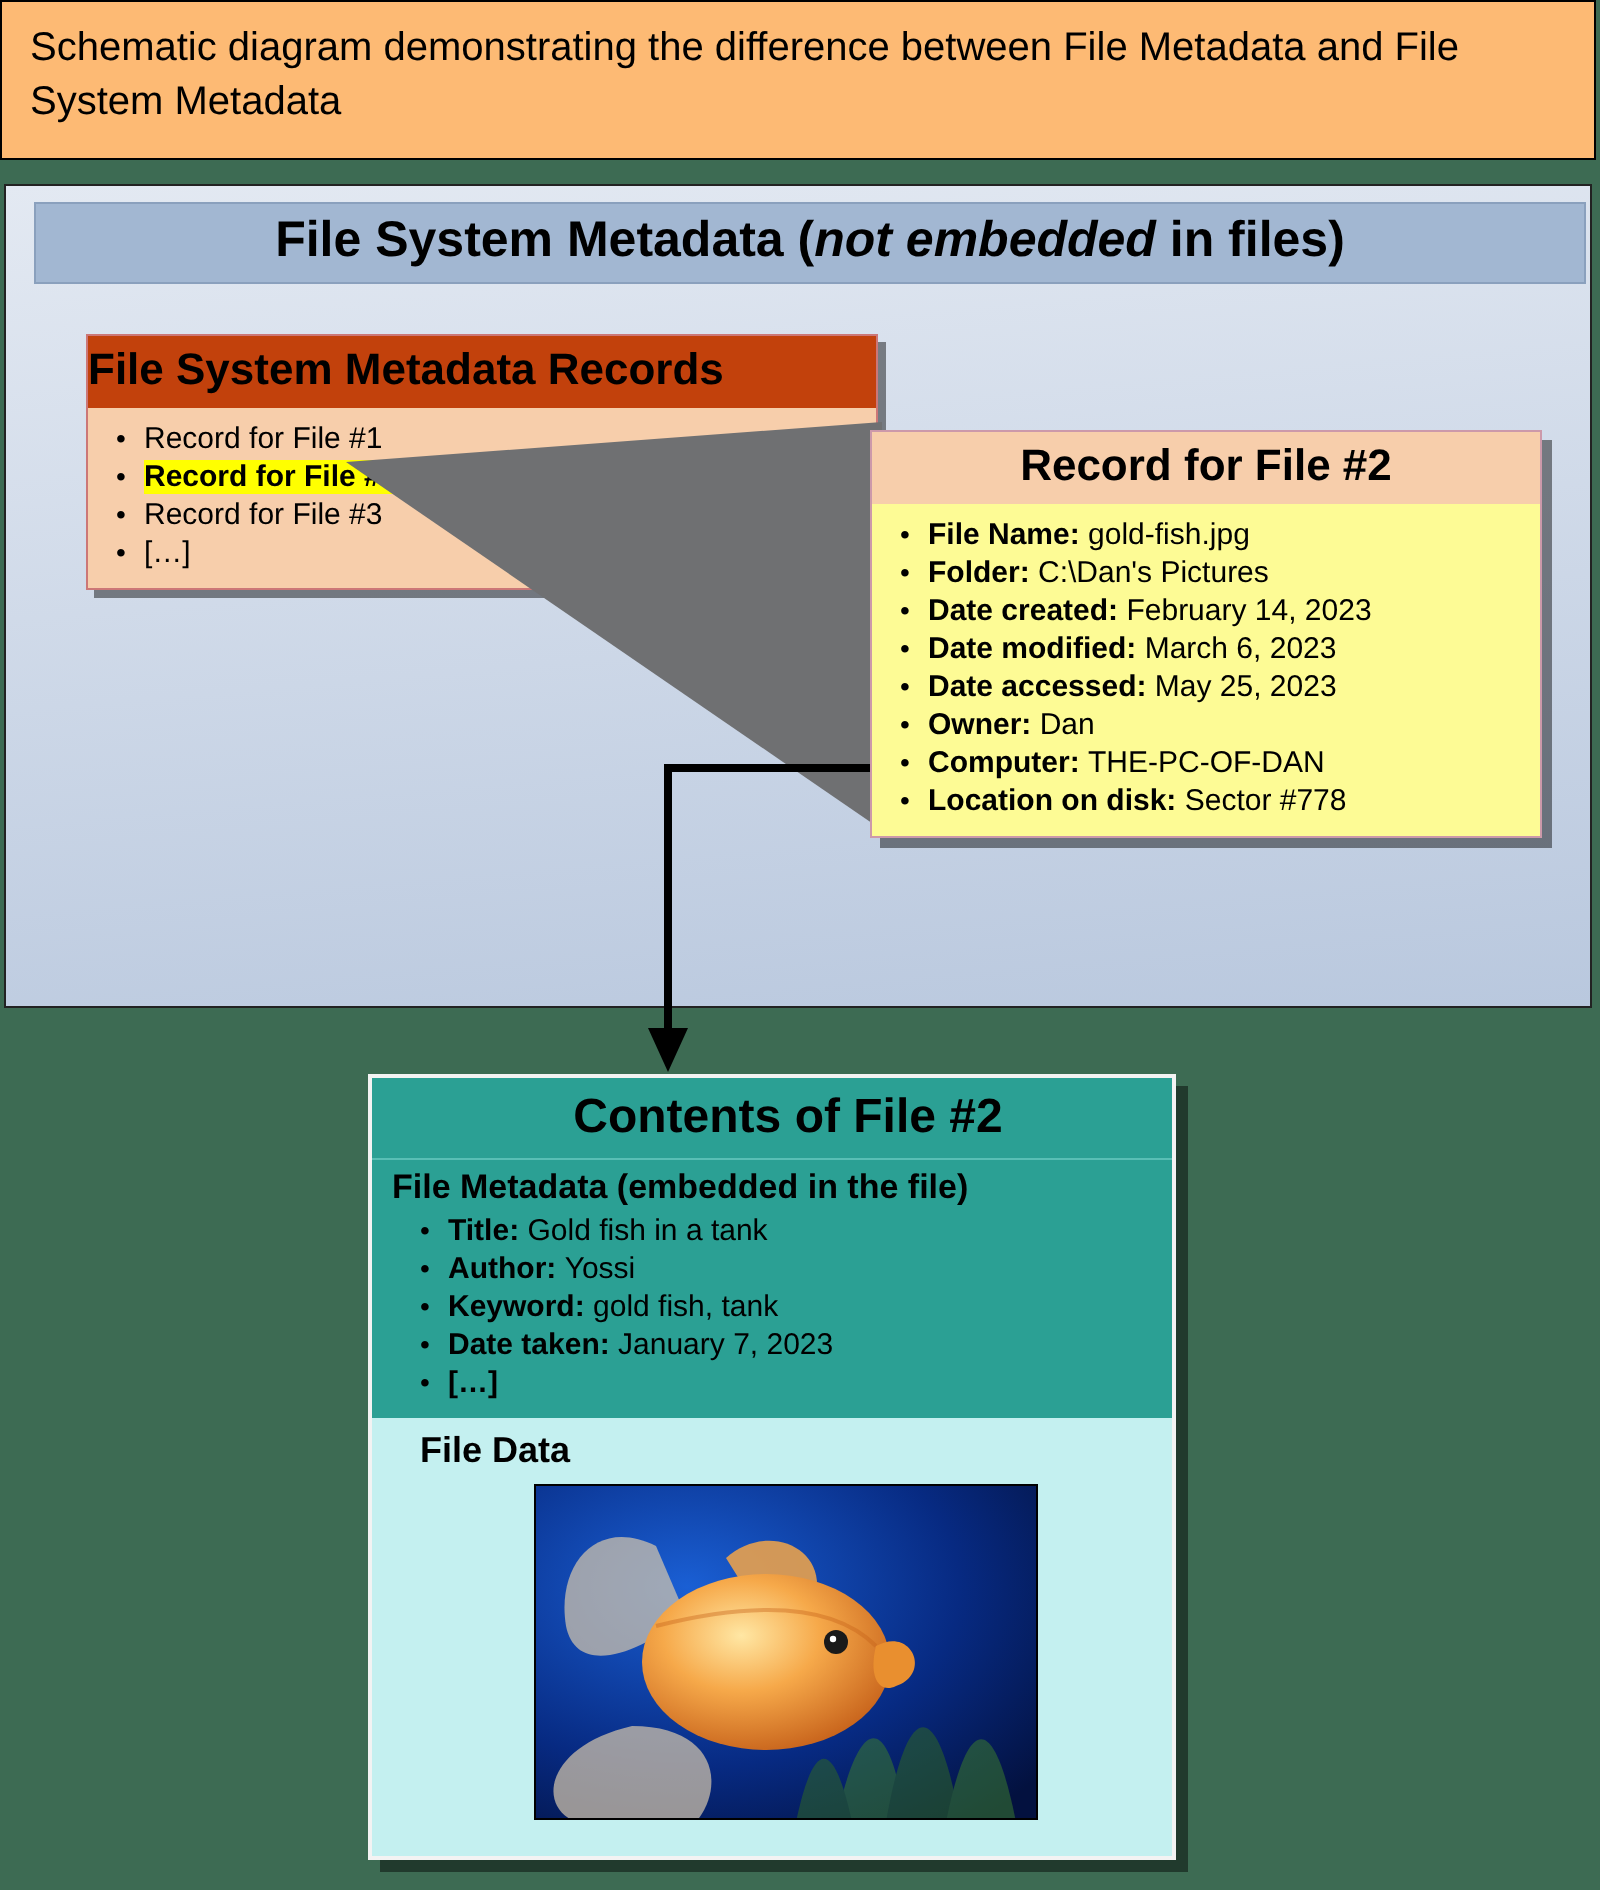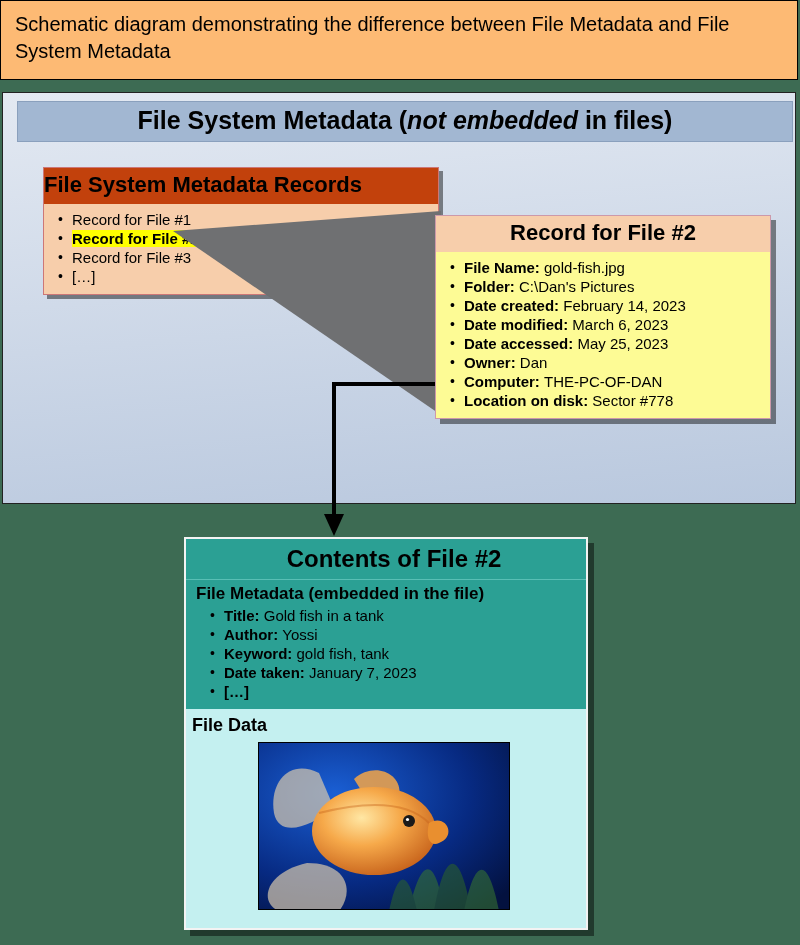--- a/index.html
+++ b/index.html
@@ -111,21 +111,21 @@
   .fm-body {
     padding: 0 10px 8px 22px;
     font-size: 15px;
   }
   .fm-line { padding: 1px 0 1px 16px; position: relative; }
   .fm-line::before { content: "•"; position: absolute; left: 2px; top: 1px; font-size: 14px; }
   .fm-line b { font-weight: bold; margin-top: 12px; }
 
   .filedata-section {
     background: #c4f0f0;
-    padding: 6px 10px 18px 6px;
+    padding: 6px 10px 18px 24px;
   }
   .fd-label { font-weight: bold; font-size: 18px; padding-bottom: 6px; }
   .fd-img {
     width: 252px; height: 168px; margin: 0 auto;
     border: 1px solid #000;
     position: relative; overflow: hidden;
   }
   svg.connector { position: absolute; pointer-events: none; }
 </style>
 </head>

